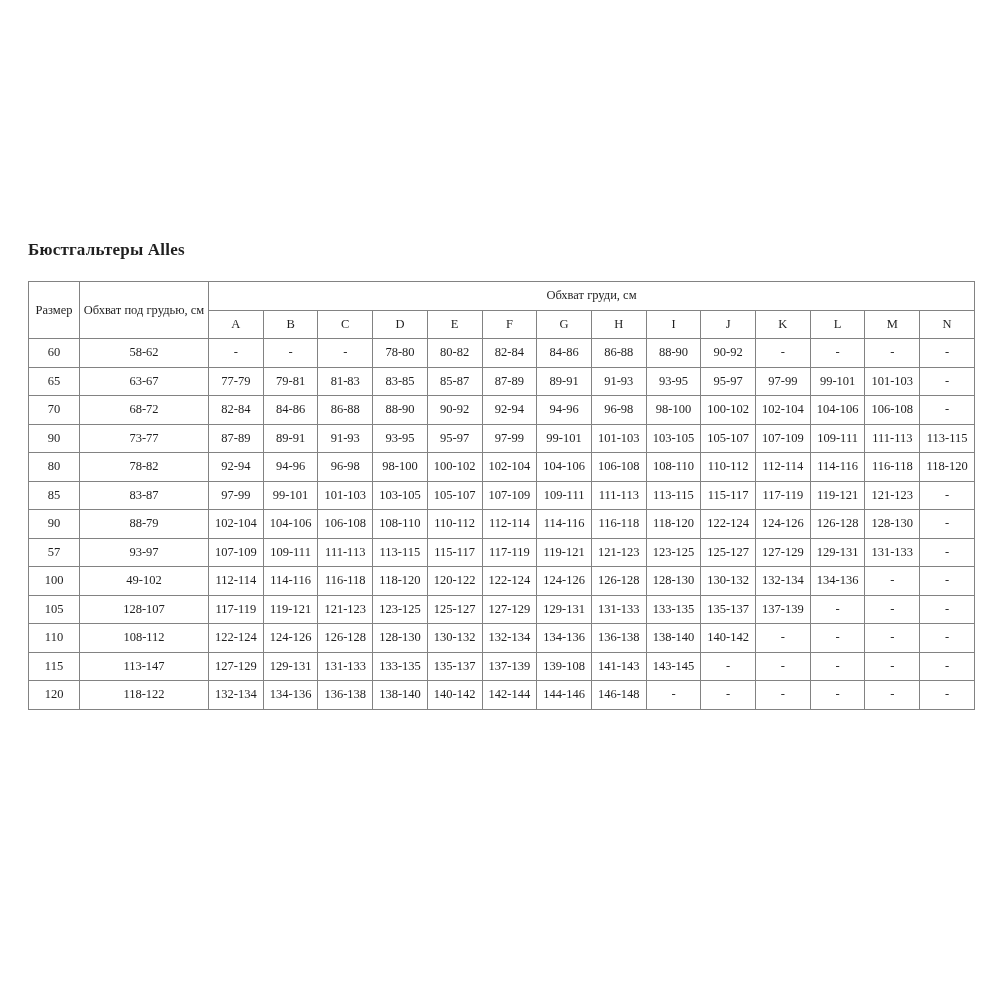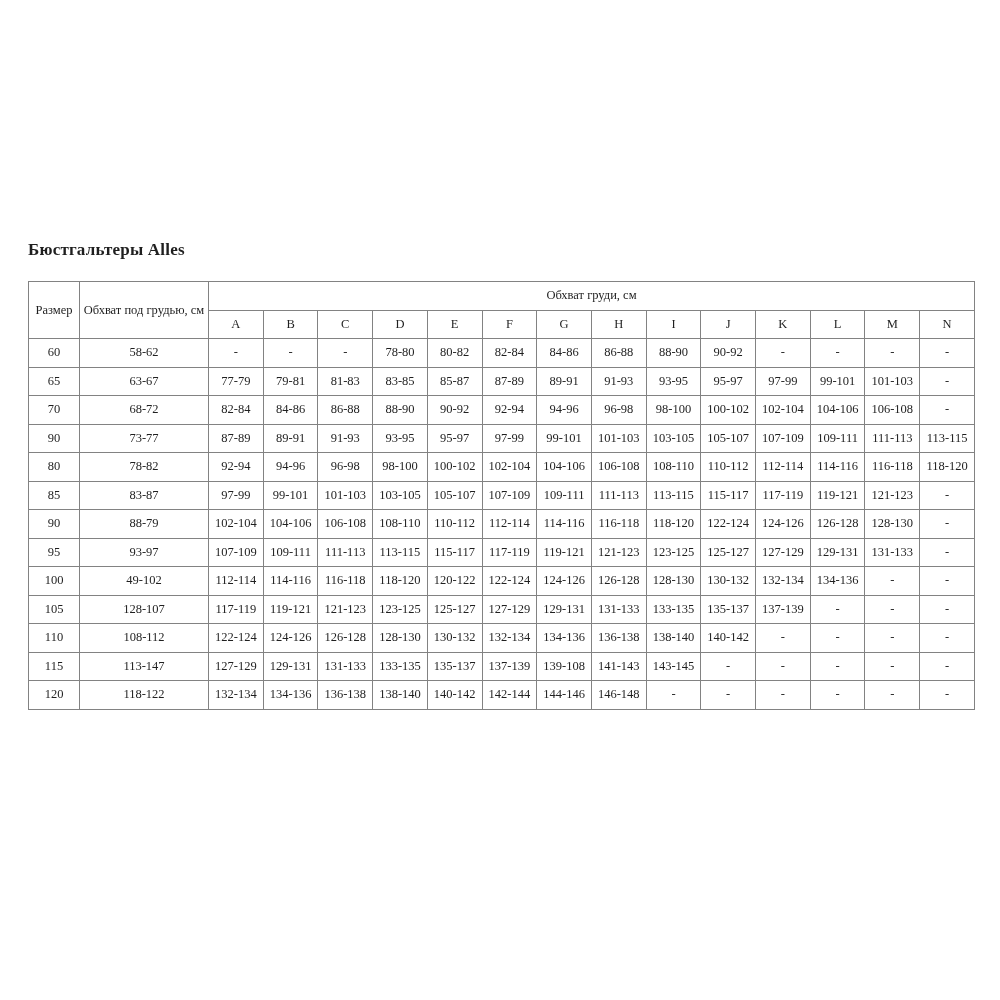--- a/index.html
+++ b/index.html
@@ -226,21 +226,21 @@
           <td>114-116</td>
           <td>116-118</td>
           <td>118-120</td>
           <td>122-124</td>
           <td>124-126</td>
           <td>126-128</td>
           <td>128-130</td>
           <td>-</td>
         </tr>
         <tr>
-          <td>95</td>
+          <td>57</td>
           <td>93-97</td>
           <td>107-109</td>
           <td>109-111</td>
           <td>111-113</td>
           <td>113-115</td>
           <td>115-117</td>
           <td>117-119</td>
           <td>119-121</td>
           <td>121-123</td>
           <td>123-125</td>

